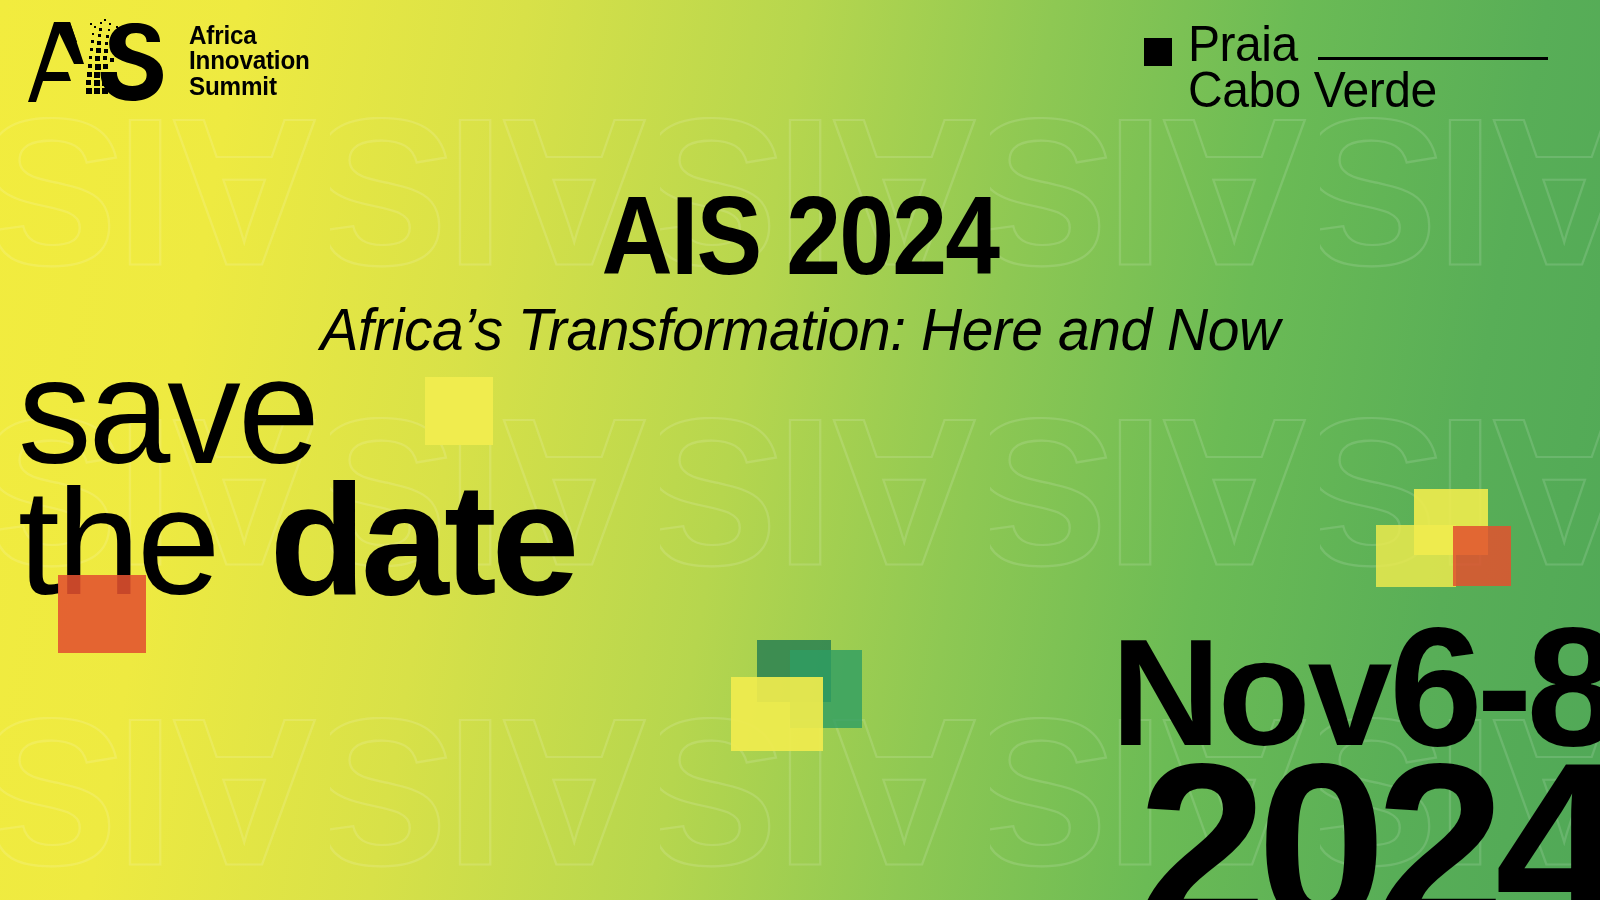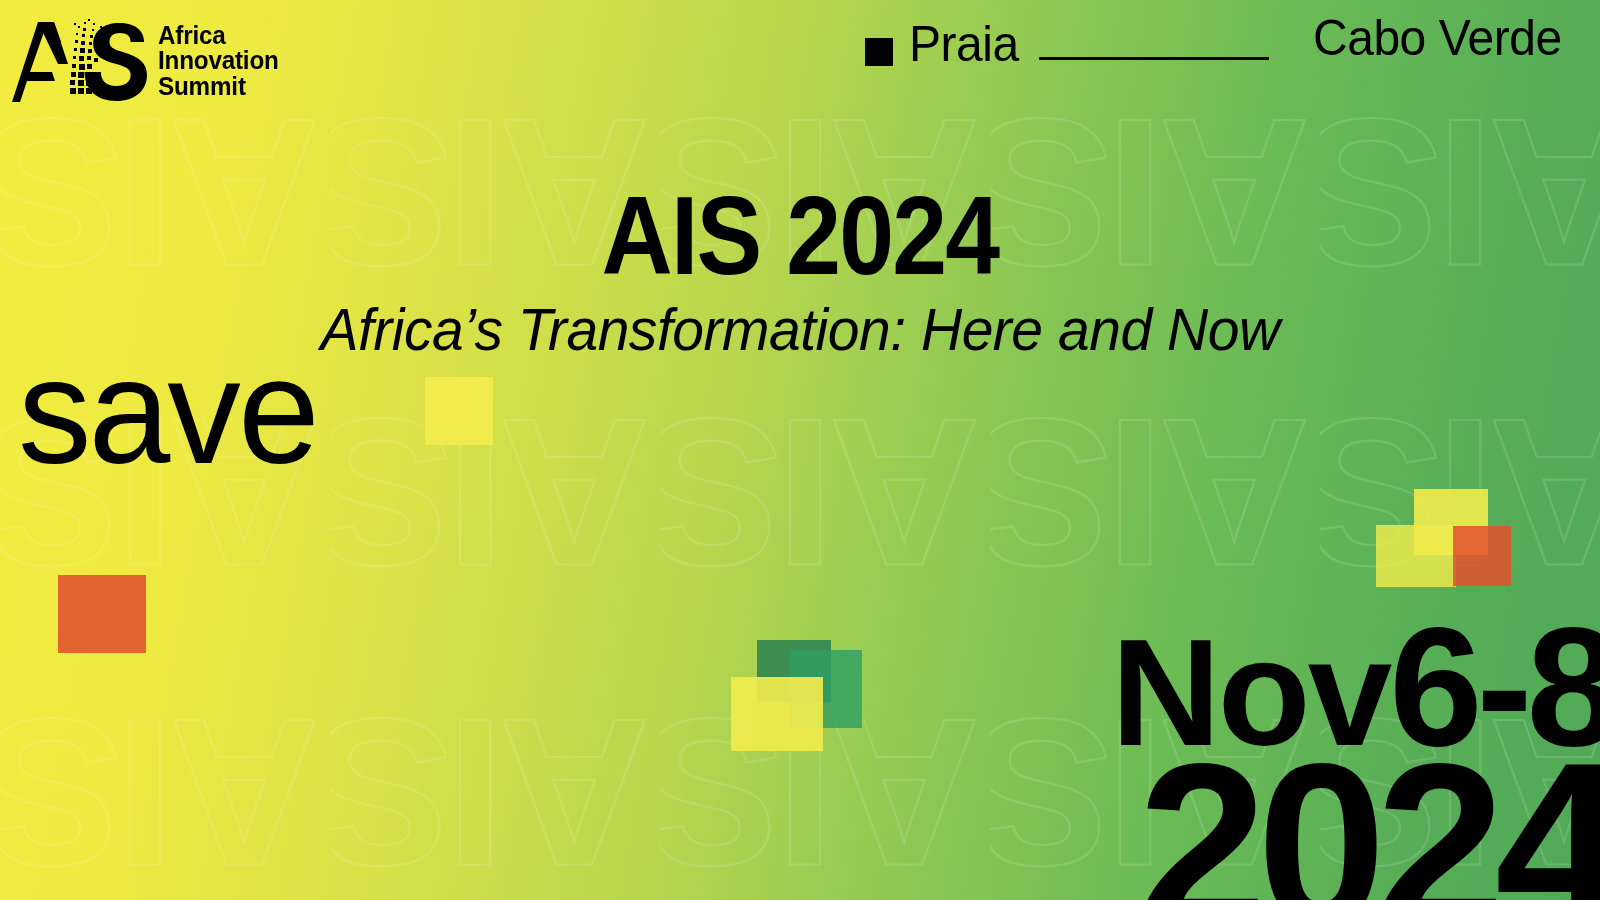--- a/index.html
+++ b/index.html
@@ -30,40 +30,40 @@
   
   #watermark {
     position:absolute; inset:0;
     opacity:.13;
     pointer-events:none;
   }
   #watermark svg { display:block; width:100%; height:100%; }
 
   
   #logo-block {
-    position:absolute; left:8px; top:18px;
-    display:flex; align-items:center; gap:0;
+    position:absolute; left:24px; top:18px;
+    display:flex; align-items:center; gap:15px;
   }
   #logo-mark { position:relative; width:150px; height:86px; }
   #logo-mark svg { display:block; }
   #logo-words {
     display:flex; flex-direction:column;
     color:#000;
     font-weight:bold;
     font-size:25px;
     line-height:1.02;
     letter-spacing:-.2px;
     transform:scaleX(.97);
     transform-origin:left center;
   }
 
   
   #location-block {
-    position:absolute; right:28px; top:18px;
-    display:flex; flex-direction:row; align-items:flex-start;
+    position:absolute; right:52px; top:18px;
+    display:flex; flex-direction:column; align-items:flex-start;
     color:#000;
   }
   #loc-line1 { display:flex; align-items:center; gap:16px; white-space:nowrap; }
   #loc-bullet { width:28px; height:28px; background:#000; flex:0 0 auto; margin-top:16px; }
   .loc-text {
     font-size:50px; font-weight:400; line-height:1.04;
     letter-spacing:-.5px;
     transform:scaleX(.96); transform-origin:left center;
   }
   #loc-rule { width:230px; height:3px; background:#000; margin-top:28px; }
@@ -225,20 +225,24 @@
       <div class="sq" style="left: 757px; top: 640px; width: 74px; height: 62px; background: rgb(31, 122, 82); opacity: 0.78; z-index: 4;"></div>
       <div class="sq" style="left: 790px; top: 650px; width: 72px; height: 78px; background: rgb(46, 158, 99); opacity: 0.8; z-index: 4;"></div>
       <div class="sq" style="left: 731px; top: 677px; width: 92px; height: 74px; background: rgb(240, 236, 78); opacity: 0.92; z-index: 4;"></div>
       <div class="sq" style="left: 1414px; top: 489px; width: 74px; height: 66px; background: rgb(240, 236, 78); opacity: 0.9; z-index: 4;"></div>
       <div class="sq" style="left: 1376px; top: 525px; width: 80px; height: 62px; background: rgb(240, 236, 78); opacity: 0.82; z-index: 4;"></div>
       <div class="sq" style="left: 1453px; top: 526px; width: 58px; height: 60px; background: rgb(226, 81, 47); opacity: 0.86; z-index: 4;"></div>
     </div>
 
   <div id="lockup">
     <div id="line-save">save</div>
+    <div id="line-thedate">
+      <span id="word-the">the</span>
+      <span id="word-date">date</span>
+    </div>
   </div>
 
   <div id="date-block">
     <div id="line-nov">
       <span id="word-nov">Nov</span>
       <span id="word-days">6-8</span>
     </div>
     <div id="line-year">2024</div>
   </div>
 

